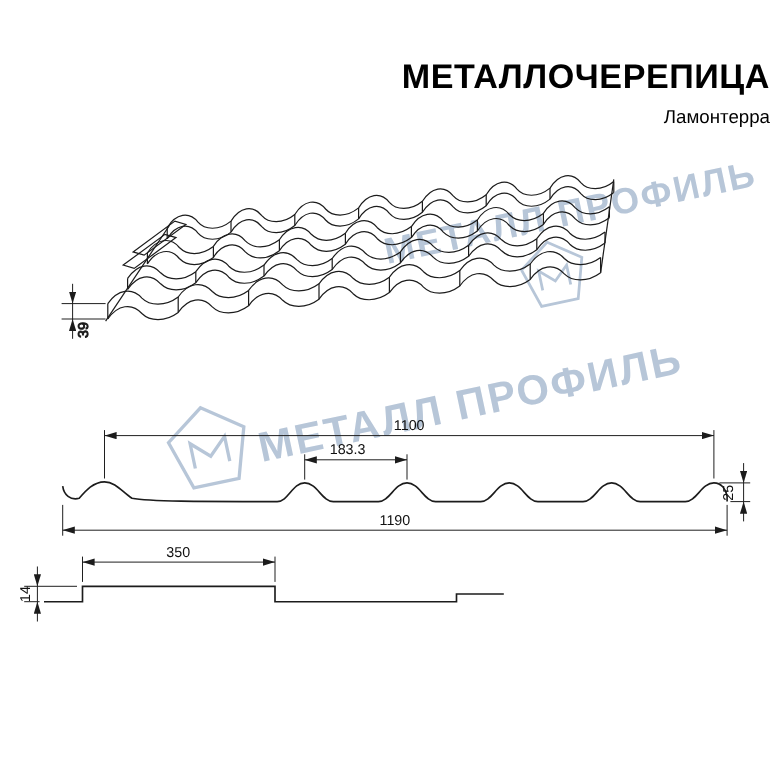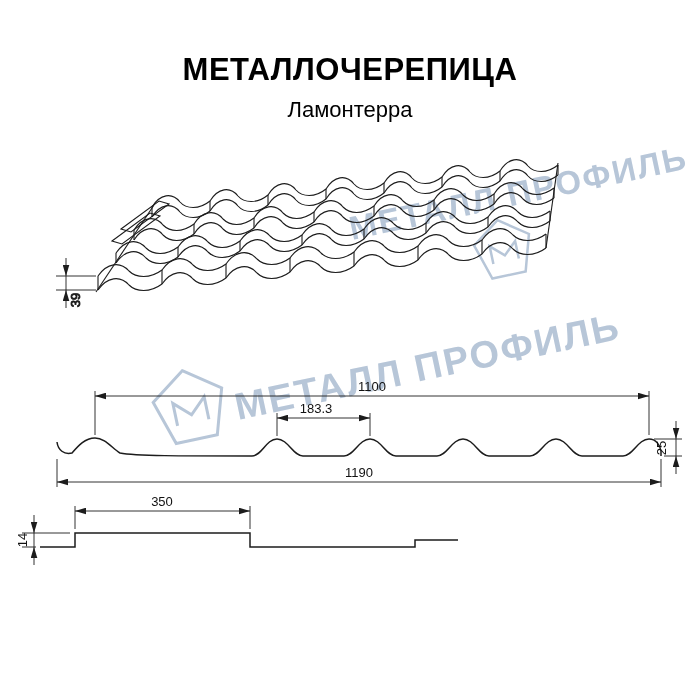--- a/index.html
+++ b/index.html
@@ -1,22 +1,22 @@
 <!DOCTYPE html>
 <html><head>
 <meta charset="utf-8">
 <style>
   html,body{margin:0;padding:0;background:#ffffff;}
   .page{
     position:relative;width:700px;height:700px;background:#ffffff;
     font-family:"Liberation Sans",sans-serif;overflow:hidden;
   }
-  .hdr{position:absolute;top:52px;left:0;width:100%;text-align:center;z-index:3;}
+  .hdr{position:absolute;top:52px;left:0;width:100%;text-align:right;z-index:3;}
   .title{font-size:31px;font-weight:bold;color:#000;letter-spacing:.5px;}
-  .subtitle{font-size:22px;color:#000;margin-top:9px;}
+  .subtitle{font-size:17px;color:#000;margin-top:9px;}
   svg.drawing{position:absolute;left:0;top:0;z-index:2;}
   svg text{font-family:"Liberation Sans",sans-serif;}
   .dim-text{font-size:13px;fill:#111;}
   .wm-text{font-size:38px;font-weight:bold;letter-spacing:2px;}
   .wm-text-small{font-size:33px;font-weight:bold;letter-spacing:2px;}
   .outline{fill:none;stroke:#1c1c1c;}
 </style>
 </head>
 <body>
 

